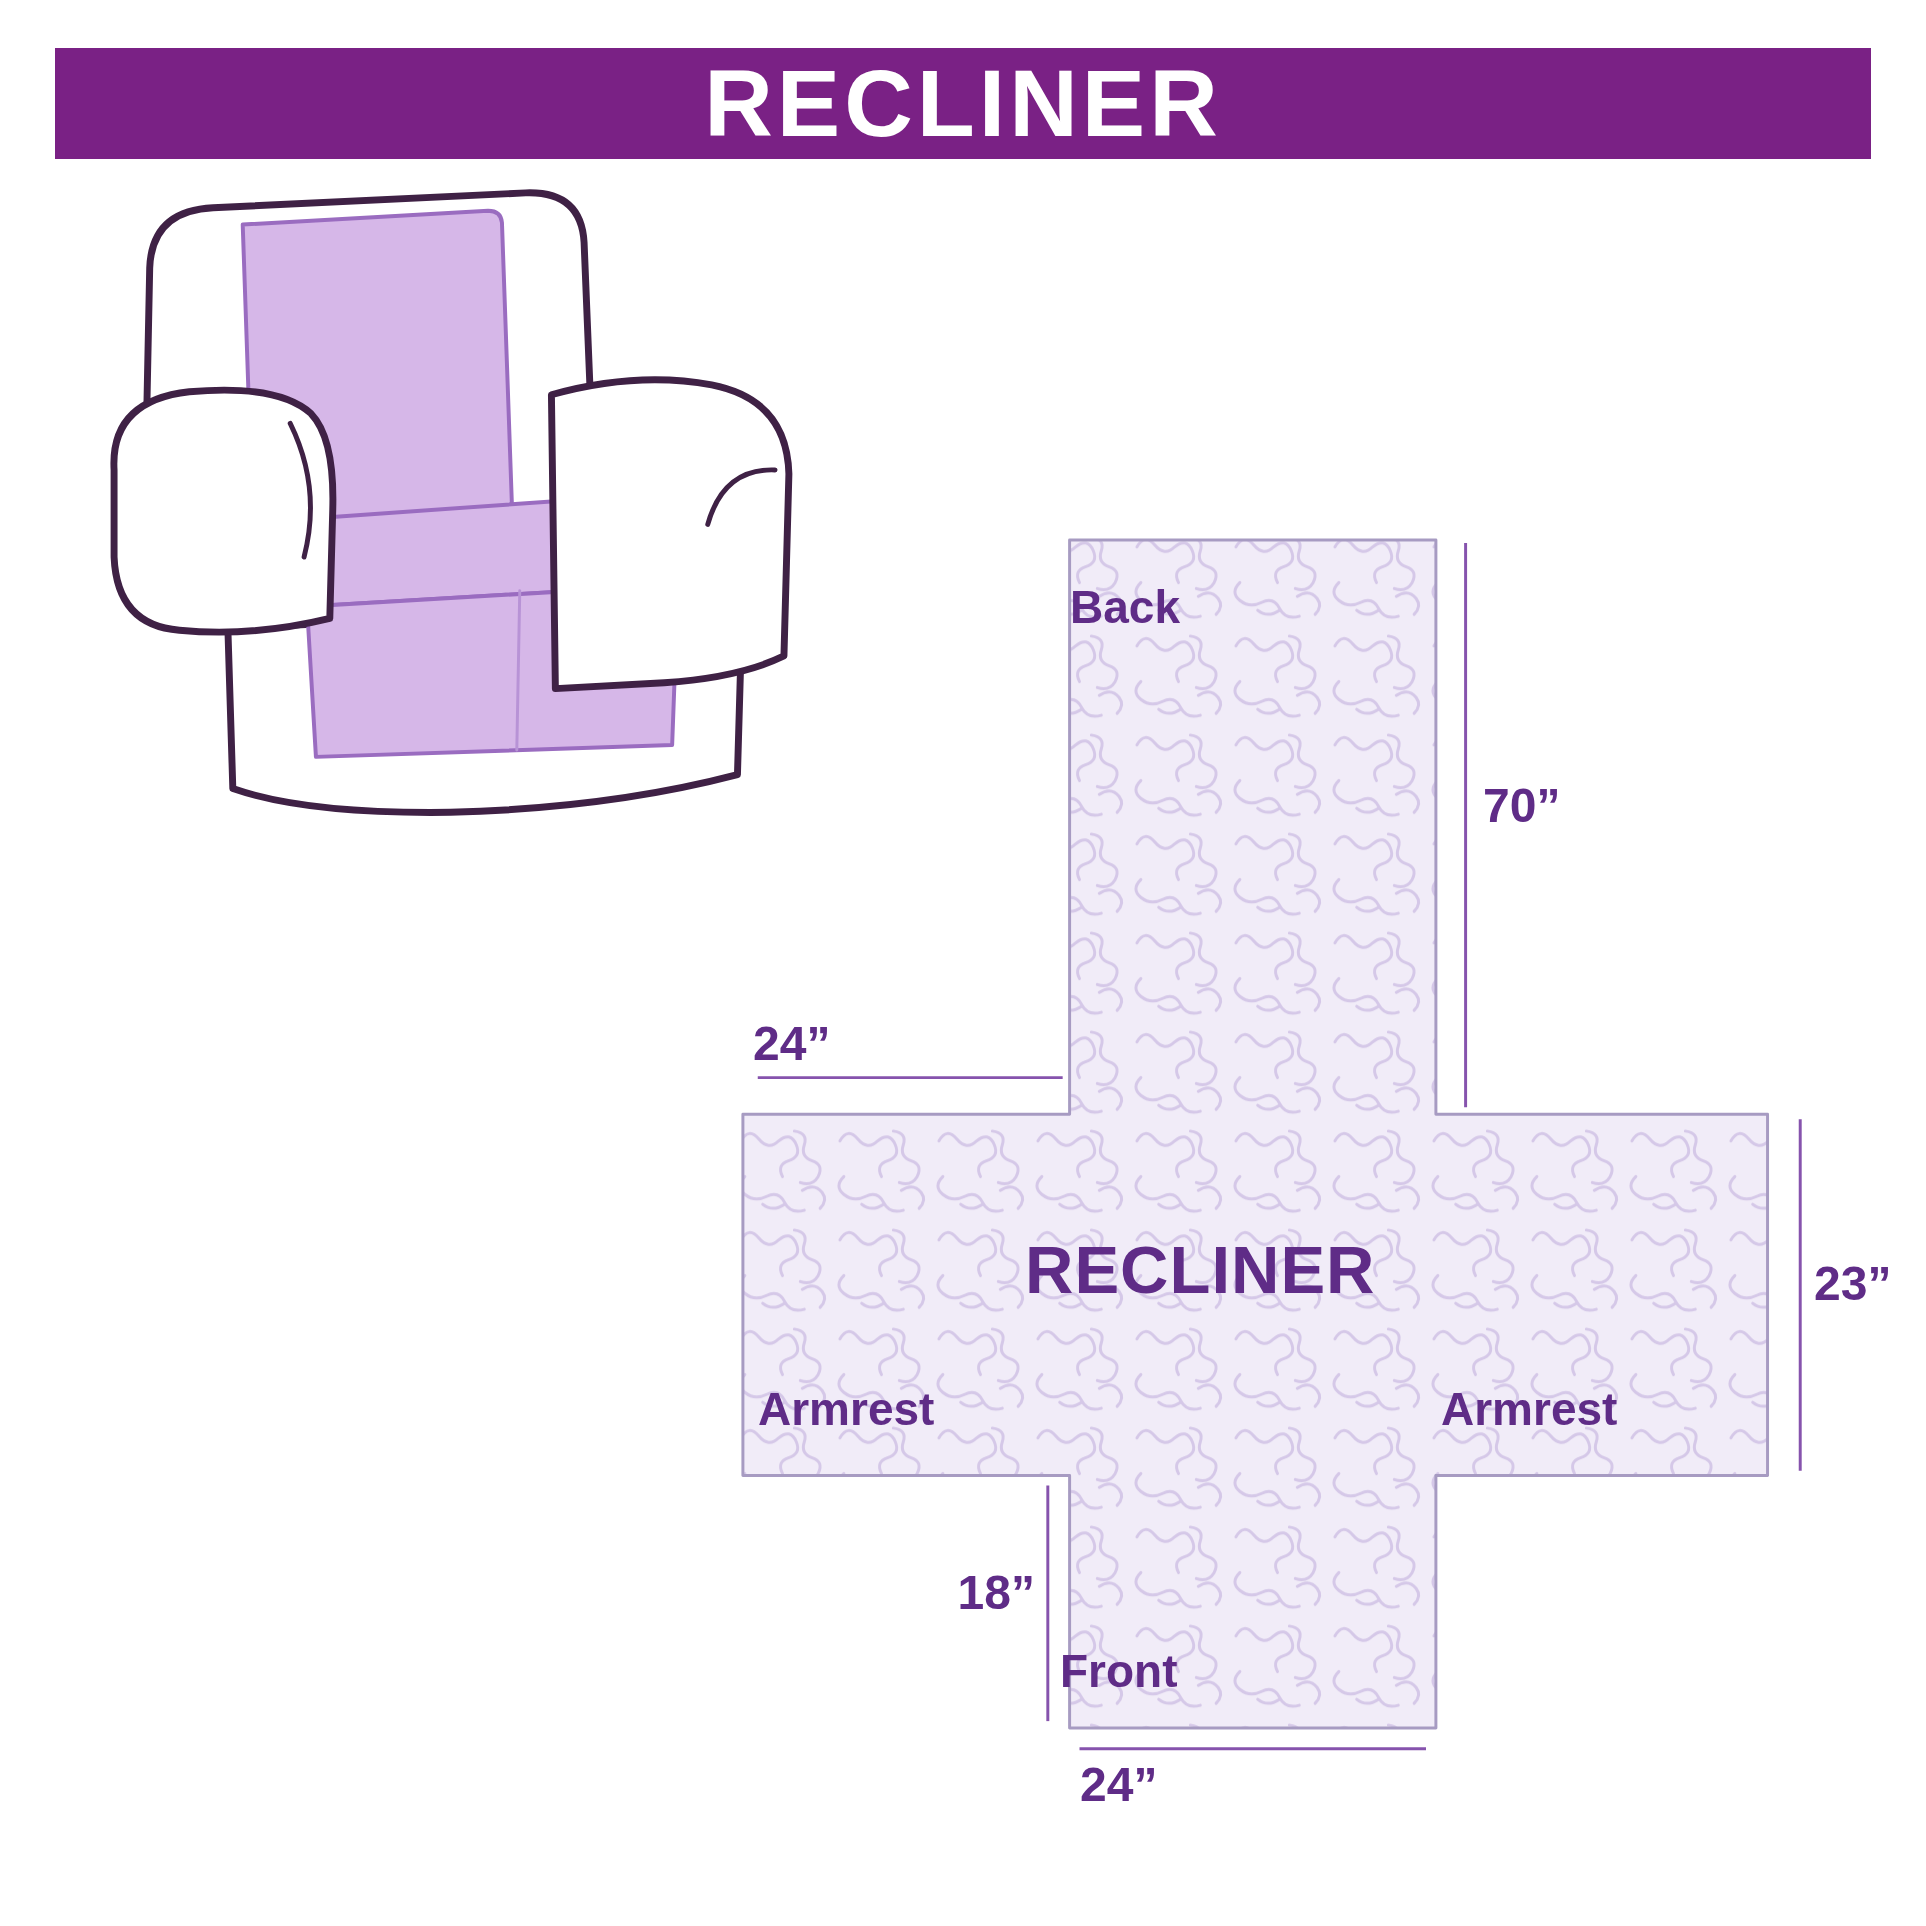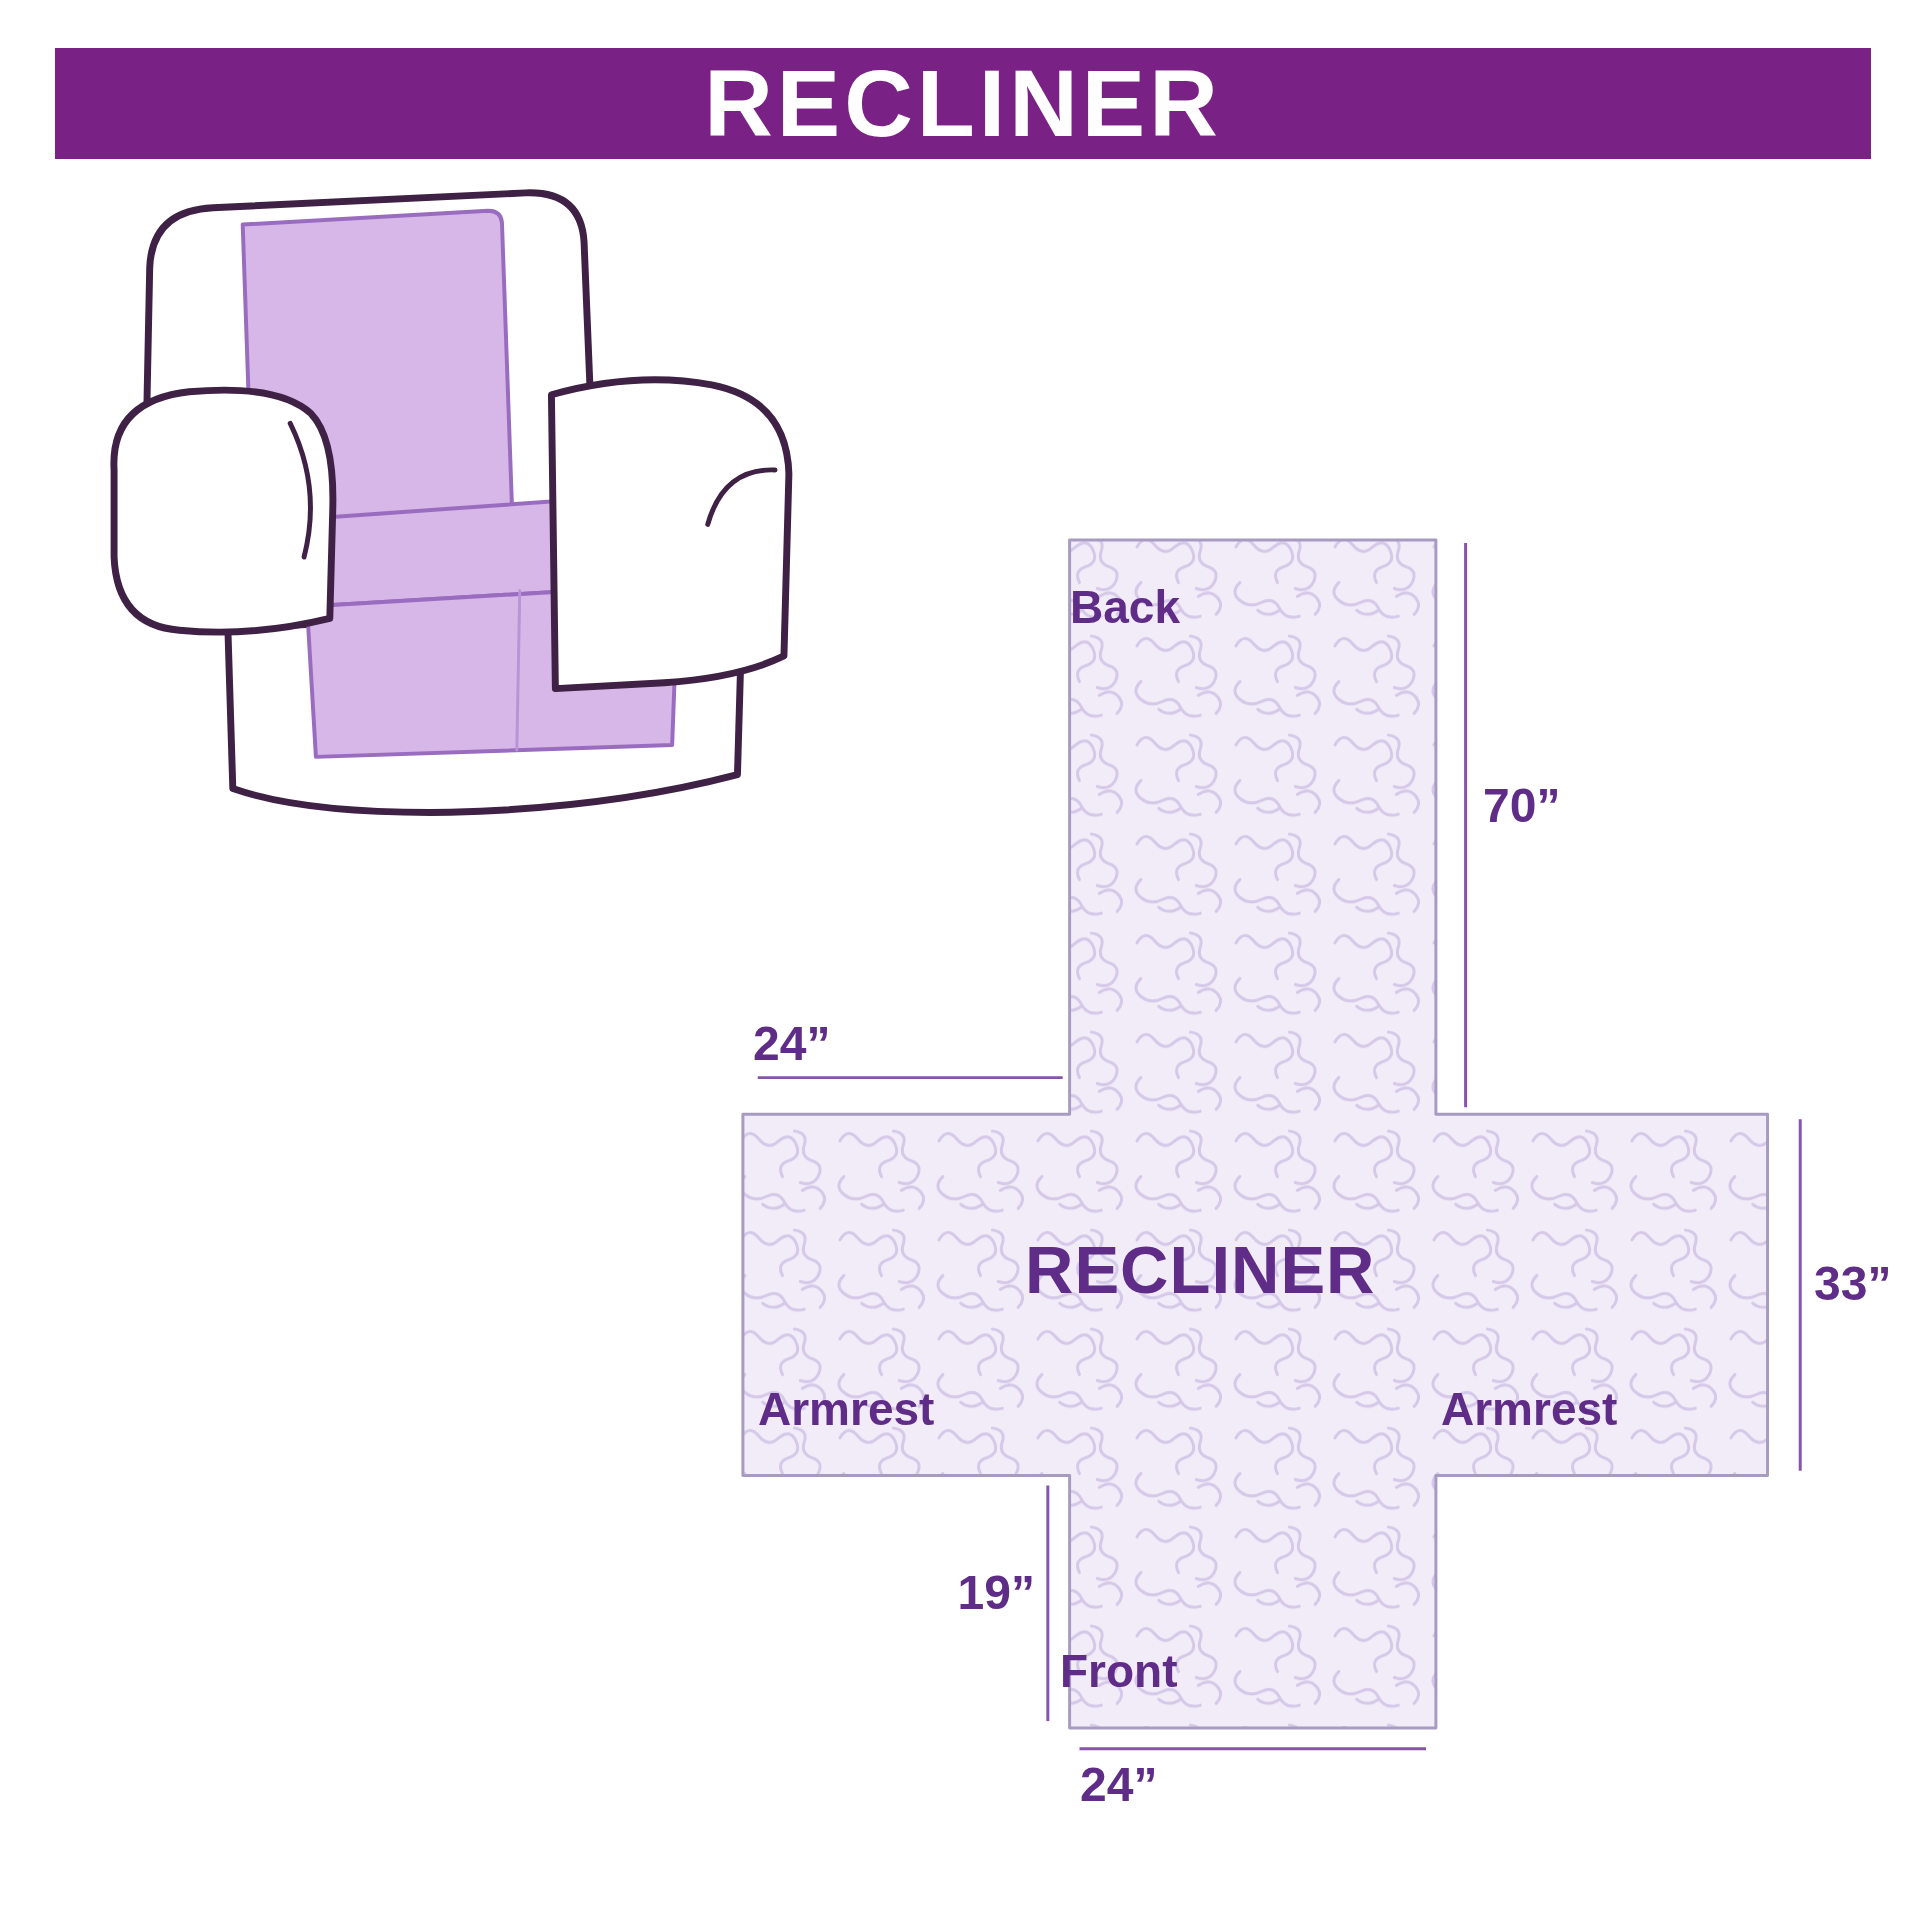--- a/index.html
+++ b/index.html
@@ -121,19 +121,19 @@
     </svg>
 
     <div class="dlabel flap ta-c back-label">Back</div>
     <div class="dlabel center-label ta-c recliner-label">RECLINER</div>
     <div class="dlabel flap ta-c armrest-left">Armrest</div>
     <div class="dlabel flap ta-c armrest-right">Armrest</div>
     <div class="dlabel flap ta-c front-label">Front</div>
 
     <div class="dlabel dim dim-40">70”</div>
     <div class="dlabel dim ta-c dim-24-top">24”</div>
-    <div class="dlabel dim dim-23">33”</div>
-    <div class="dlabel dim dim-19">19”</div>
+    <div class="dlabel dim dim-23">23”</div>
+    <div class="dlabel dim dim-19">18”</div>
     <div class="dlabel dim ta-c dim-24-bottom">24”</div>
   </div>
 
 </div>
 
 
 </body></html>

